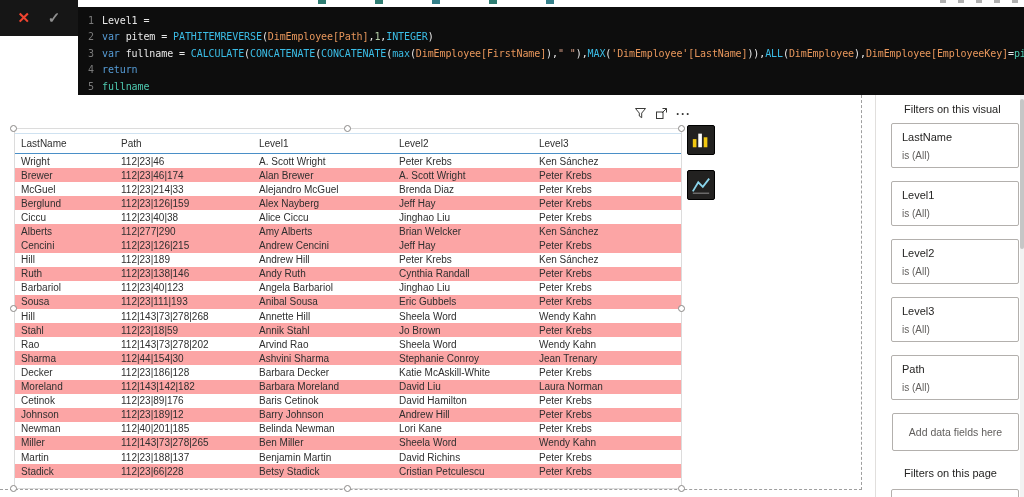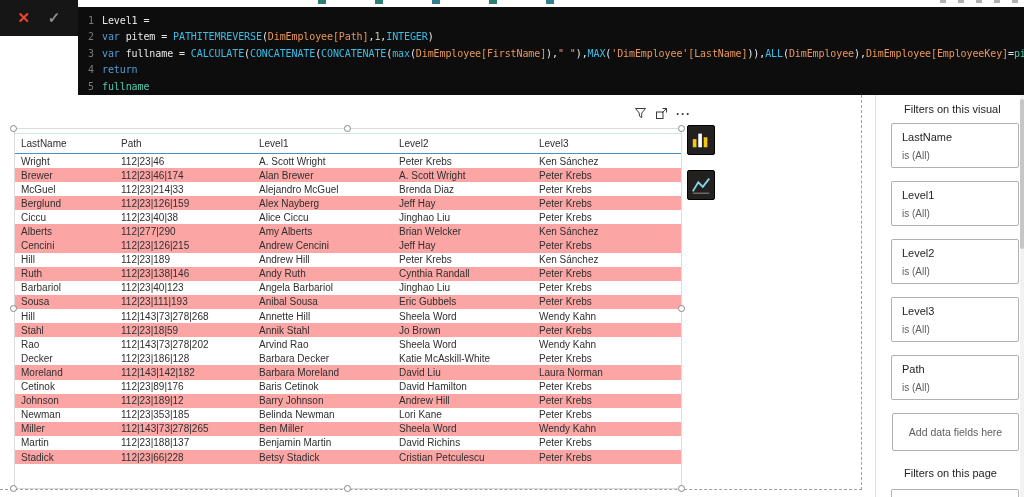--- a/index.html
+++ b/index.html
@@ -212,20 +212,27 @@
           <div class="cell c3">Jo Brown</div>
           <div class="cell c4">Peter Krebs</div>
         </div>
         <div class="trow">
           <div class="cell c0">Rao</div>
           <div class="cell c1">112|143|73|278|202</div>
           <div class="cell c2">Arvind Rao</div>
           <div class="cell c3">Sheela Word</div>
           <div class="cell c4">Wendy Kahn</div>
         </div>
+        <div class="trow alt">
+          <div class="cell c0">Sharma</div>
+          <div class="cell c1">112|44|154|30</div>
+          <div class="cell c2">Ashvini Sharma</div>
+          <div class="cell c3">Stephanie Conroy</div>
+          <div class="cell c4">Jean Trenary</div>
+        </div>
         <div class="trow">
           <div class="cell c0">Decker</div>
           <div class="cell c1">112|23|186|128</div>
           <div class="cell c2">Barbara Decker</div>
           <div class="cell c3">Katie McAskill-White</div>
           <div class="cell c4">Peter Krebs</div>
         </div>
         <div class="trow alt">
           <div class="cell c0">Moreland</div>
           <div class="cell c1">112|143|142|182</div>
@@ -242,21 +249,21 @@
         </div>
         <div class="trow alt">
           <div class="cell c0">Johnson</div>
           <div class="cell c1">112|23|189|12</div>
           <div class="cell c2">Barry Johnson</div>
           <div class="cell c3">Andrew Hill</div>
           <div class="cell c4">Peter Krebs</div>
         </div>
         <div class="trow">
           <div class="cell c0">Newman</div>
-          <div class="cell c1">112|23|353|185</div>
+          <div class="cell c1">112|40|201|185</div>
           <div class="cell c2">Belinda Newman</div>
           <div class="cell c3">Lori Kane</div>
           <div class="cell c4">Peter Krebs</div>
         </div>
         <div class="trow alt">
           <div class="cell c0">Miller</div>
           <div class="cell c1">112|143|73|278|265</div>
           <div class="cell c2">Ben Miller</div>
           <div class="cell c3">Sheela Word</div>
           <div class="cell c4">Wendy Kahn</div>

